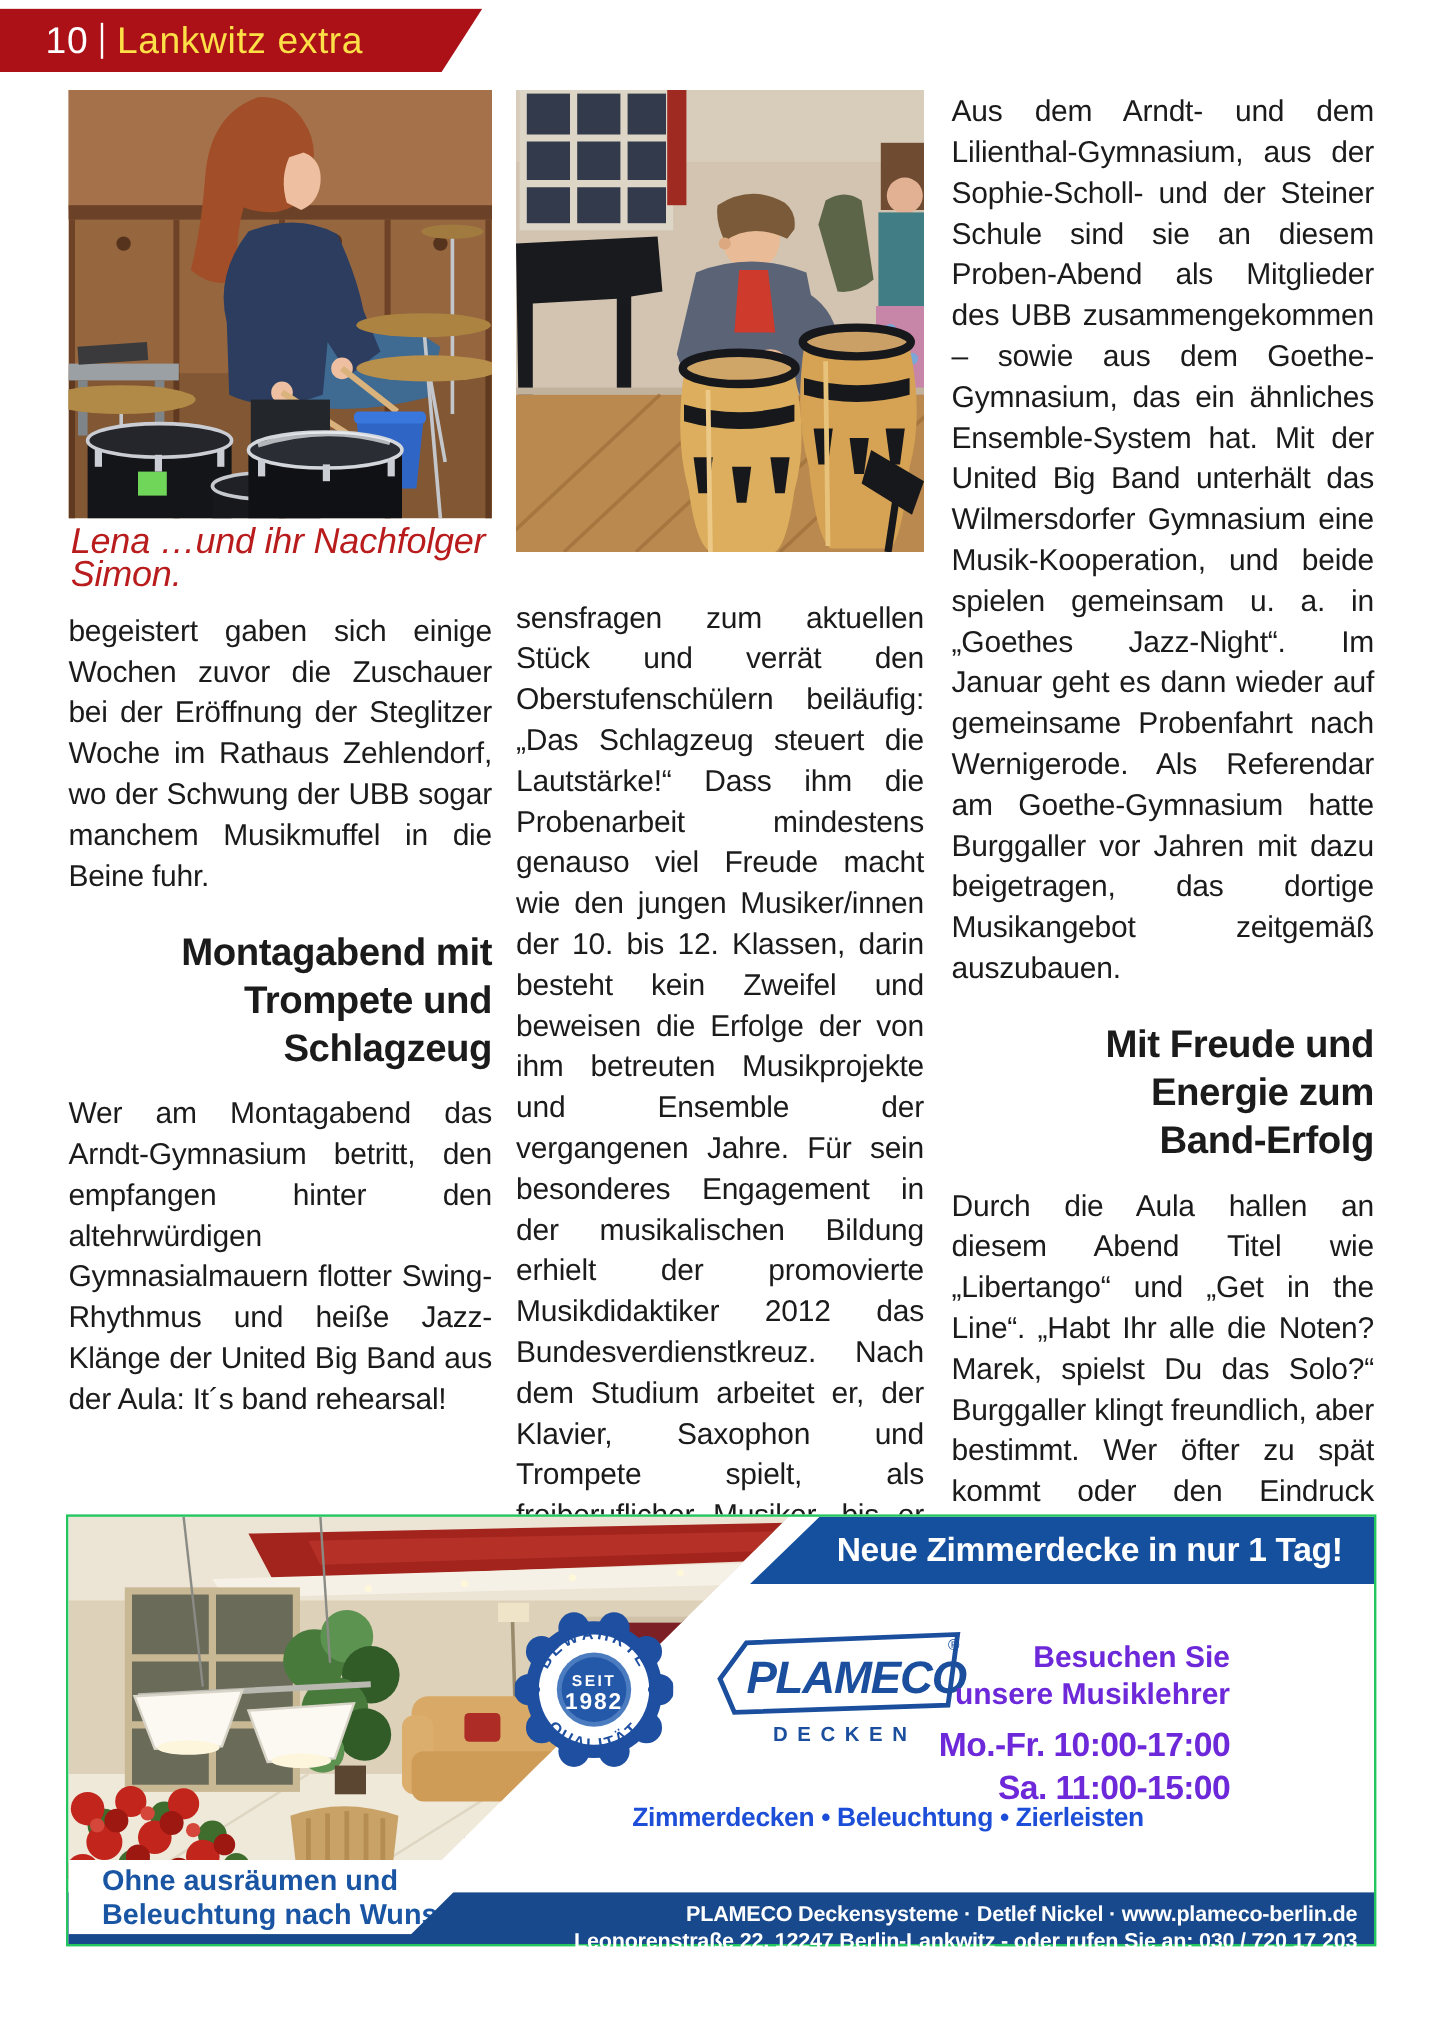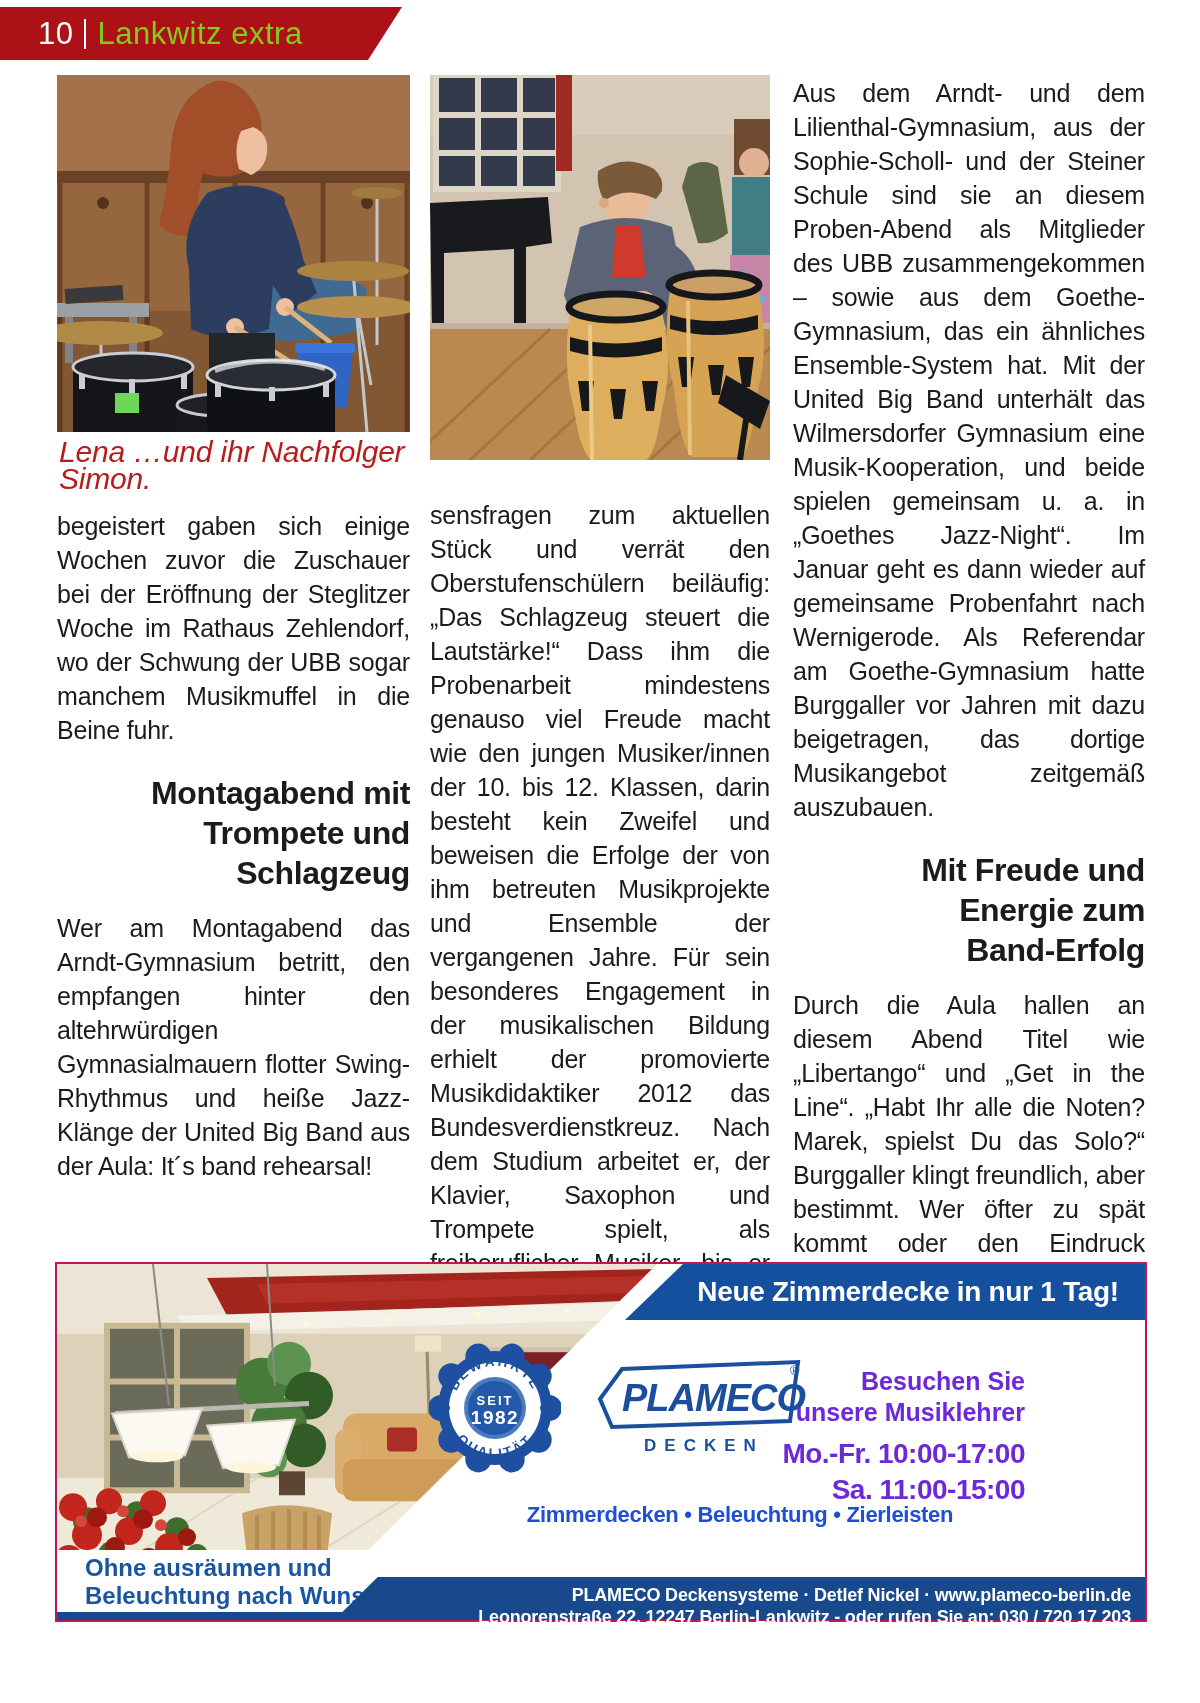--- a/index.html
+++ b/index.html
@@ -5,41 +5,41 @@
   html,body{margin:0;padding:0;background:#e9e9e9;}
   .page{position:relative;width:1200px;height:1703px;background:#ffffff;margin:0 auto;
         font-family:"Liberation Sans",sans-serif;color:#1b1b1b;overflow:hidden;}
 
   
   .hdr{position:absolute;left:0;top:7px;width:402px;height:53px;background:#ab1116;
        clip-path:polygon(0 0,100% 0,calc(100% - 34px) 100%,0 100%);
        display:flex;align-items:center;padding-left:38px;box-sizing:border-box;}
   .hdr .num{color:#fff;font-size:31px;font-weight:400;letter-spacing:.5px;}
   .hdr .rule{display:inline-block;width:2px;height:30px;background:#fff;margin:0 11px;}
-  .hdr .sec{color:#84cc16;font-size:31px;font-weight:400;letter-spacing:.5px;}
+  .hdr .sec{color:#fde047;font-size:31px;font-weight:400;letter-spacing:.5px;}
 
   
   .photo{position:absolute;display:block;}
   #photo1{left:57px;top:75px;width:353px;height:357px;}
   #photo2{left:430px;top:75px;width:340px;height:385px;}
   .photo svg{width:100%;height:100%;display:block;}
 
   
   .col{position:absolute;font-size:25px;line-height:34px;text-align:justify;letter-spacing:-0.2px;}
   .col p{margin:0;}
   .col h2{font-size:32px;line-height:40px;font-weight:700;margin:26px 0 18px 12px;text-align:right;letter-spacing:-0.4px;}
   .col h2 span{display:block;}
   #col1{left:57px;top:438px;width:353px;}
   #col2{left:430px;top:498px;width:340px;}
   #col3{left:793px;top:76px;width:352px;}
   .caption{font-style:italic;font-size:30px;line-height:27px;text-align:left;margin:0 0 17px 2px;color:#b91c1c;}
 
   
   #ad{position:absolute;left:55px;top:1262px;width:1092px;height:360px;background:#fff;
-      border:2px solid #be185d;box-sizing:border-box;}
+      border:2px solid #22c55e;box-sizing:border-box;}
   .ad-photo{position:absolute;left:0;top:0;width:660px;height:302px;
             clip-path:polygon(0 0,600px 0,295px 100%,0 100%);}
   .ad-photo svg{width:100%;height:100%;display:block;}
   .ad-banner{position:absolute;top:0;right:0;width:520px;height:56px;background:#15509e;
              clip-path:polygon(58px 0,100% 0,100% 100%,0 100%);
              color:#fff;font-weight:700;font-size:28px;line-height:56px;text-align:center;
              padding-left:46px;box-sizing:border-box;letter-spacing:-0.3px;}
   .ad-badge{position:absolute;left:372px;top:78px;width:132px;height:132px;}
   .ad-logo{position:absolute;left:535px;top:95px;width:215px;height:100px;}
   .ad-visit{position:absolute;right:120px;top:102px;text-align:right;color:#6d28d9;}

